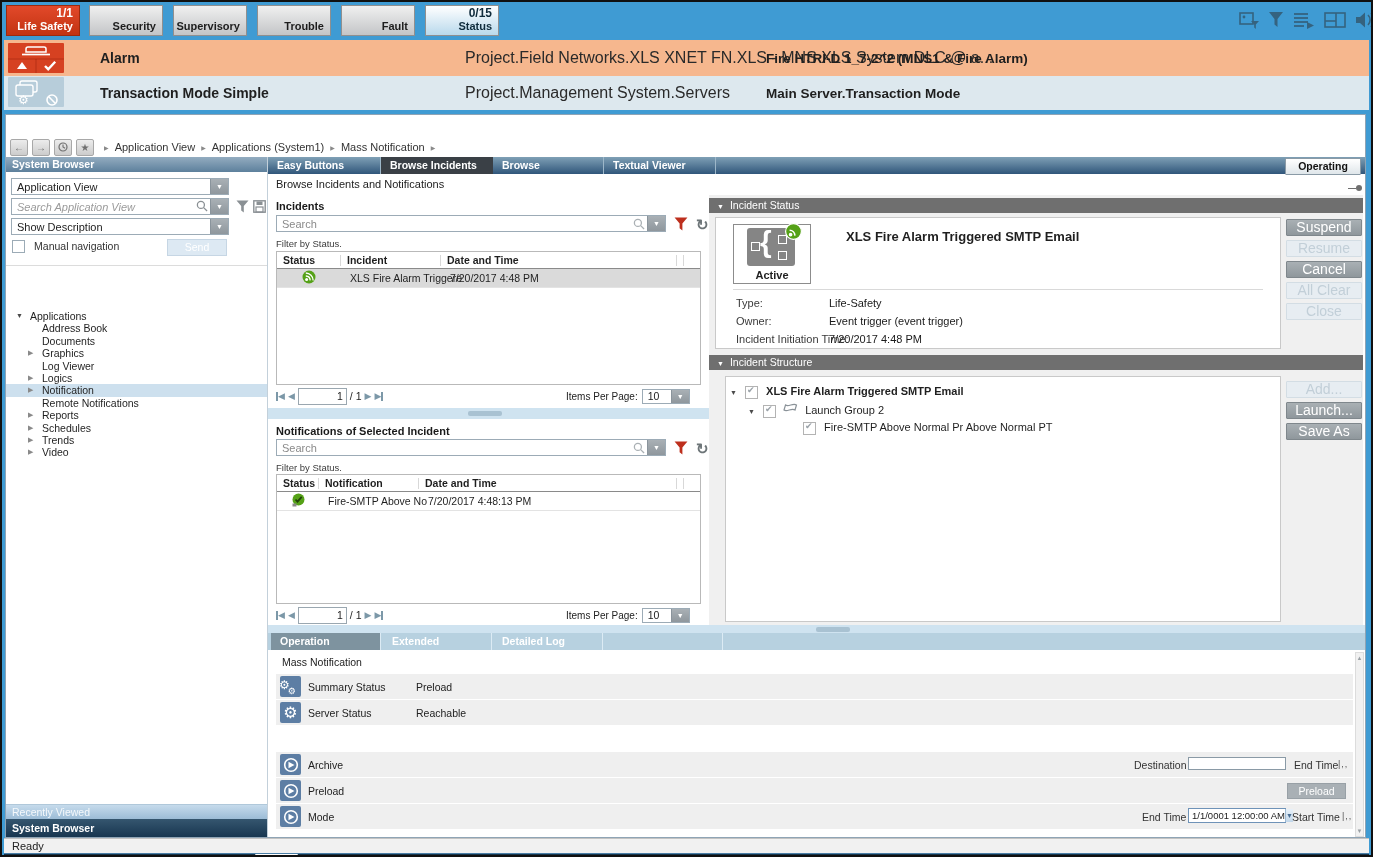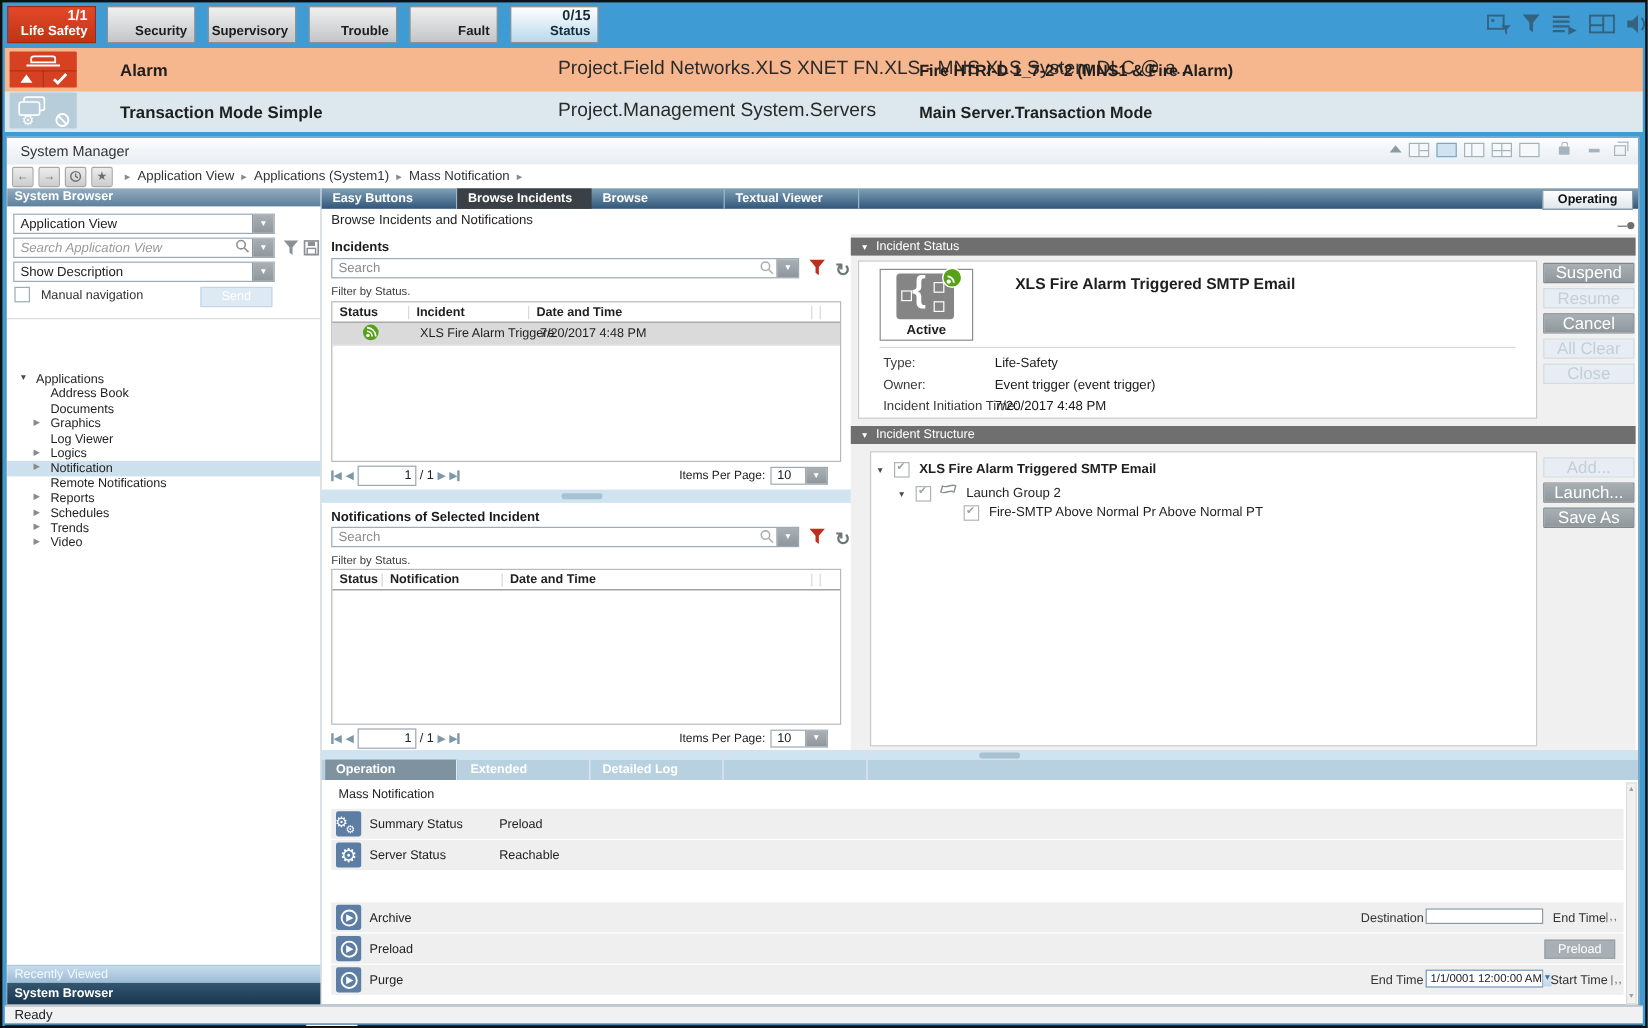--- a/index.html
+++ b/index.html
@@ -211,42 +211,20 @@
           </g>
       </svg>
     </div>
     <span class="ev-title">Transaction Mode Simple</span>
     <span class="ev-src">Project.Management System.Servers</span>
     <span class="ev-det">Main Server.Transaction Mode</span>
   </div>
 
   <div class="win">
 
-    <div class="titlebar">
-      <span class="wtitle">System Manager</span>
-      <div class="wicons">
-        <span class="colup"></span>
-        <span class="wic">
-            <i style="left:7px;top:0;width:1px;height:10px"></i>
-            <i style="left:8px;top:5px;width:7px;height:1px"></i>
-          </span>
-        <span class="wic sel"></span>
-        <span class="wic">
-            <i style="left:5px;top:0;width:1px;height:10px"></i>
-          </span>
-        <span class="wic">
-            <i style="left:7px;top:0;width:1px;height:10px"></i>
-            <i style="left:0;top:5px;width:15px;height:1px"></i>
-          </span>
-        <span class="wic"></span>
-        <span class="lockb"></span>
-        <span class="minb"></span>
-        <span class="resb"></span>
-      </div>
-    </div>
 
     <div class="crumbbar">
       <span class="cbtn">←</span>
       <span class="cbtn">→</span>
       <span class="cbtn">
           <svg width="10" height="10" viewBox="0 0 10 10">
             <circle cx="5" cy="5" r="4" fill="none" stroke="#6f6f6f" stroke-width="1.2"></circle>
             <path d="M5 2.5 v2.5 l2 1.2" fill="none" stroke="#6f6f6f" stroke-width="1.1"></path>
           </svg>
         </span>
@@ -443,20 +421,29 @@
     </div>
     <div class="hint" style="left:270px;top:347px">Filter by Status.</div>
 
     <div class="tablebox" style="top:359px;height:130px">
       <div class="thead">
         <span class="th" style="width:42px">Status</span>
         <span class="th" style="width:100px">Notification</span>
         <span class="th" style="width:258px">Date and Time</span>
         <span class="th" style="width:7px"></span>
           <span class="th" style="width:7px;border-right:none"></span>
+      </div>
+      <div class="trow">
+        <span style="width:42px;text-align:center"><svg width="14" height="14" viewBox="0 0 14 14">
+              <circle cx="7.5" cy="6.5" r="6" fill="#55a117"></circle>
+              <path d="M4.5 6.5 l2 2.2 l4.2 -4.8" fill="none" stroke="#23420a" stroke-width="1.8"></path>
+              <rect x="1.5" y="10.5" width="4" height="3" fill="#8a8a8a"></rect>
+            </svg></span>
+        <span style="width:100px;padding-left:9px;box-sizing:border-box;white-space:nowrap">Fire-SMTP Above No</span>
+        <span style="padding-left:9px">7/20/2017 4:48:13 PM</span>
       </div>
     </div>
 
     <div class="pager" style="top:492px">
       <span class="pgi">
           <span class="pgbar"></span>
           <span>◀</span>
         </span>
       <span class="pgi">◀</span>
       <input class="pginput" value="1" style="">
@@ -591,21 +578,21 @@
       <span class="preloadbtn">Preload</span>
     </div>
 
     <div class="ops-row" style="top:689px">
       <span class="ops-ico">
           <svg width="16" height="16" viewBox="0 0 16 16">
             <circle cx="8" cy="8" r="6.3" fill="none" stroke="#fff" stroke-width="1.6"></circle>
             <polygon points="5.5,4.8 11.5,8 5.5,11.2" fill="#fff"></polygon>
           </svg>
         </span>
-      <span class="ops-label">Purge</span>
+      <span class="ops-label">Mode</span>
       <span class="minilbl" style="left:866px">End Time</span>
       <span class="dtcombo">
         <span class="t">1/1/0001 12:00:00 AM</span>
         <span class="a">▼</span>
       </span>
       <span class="minilbl" style="left:1016px">Start Time</span>
       <span class="stub" style="left:1066px">|,,</span>
     </div>
 
     <div class="scrollv">

